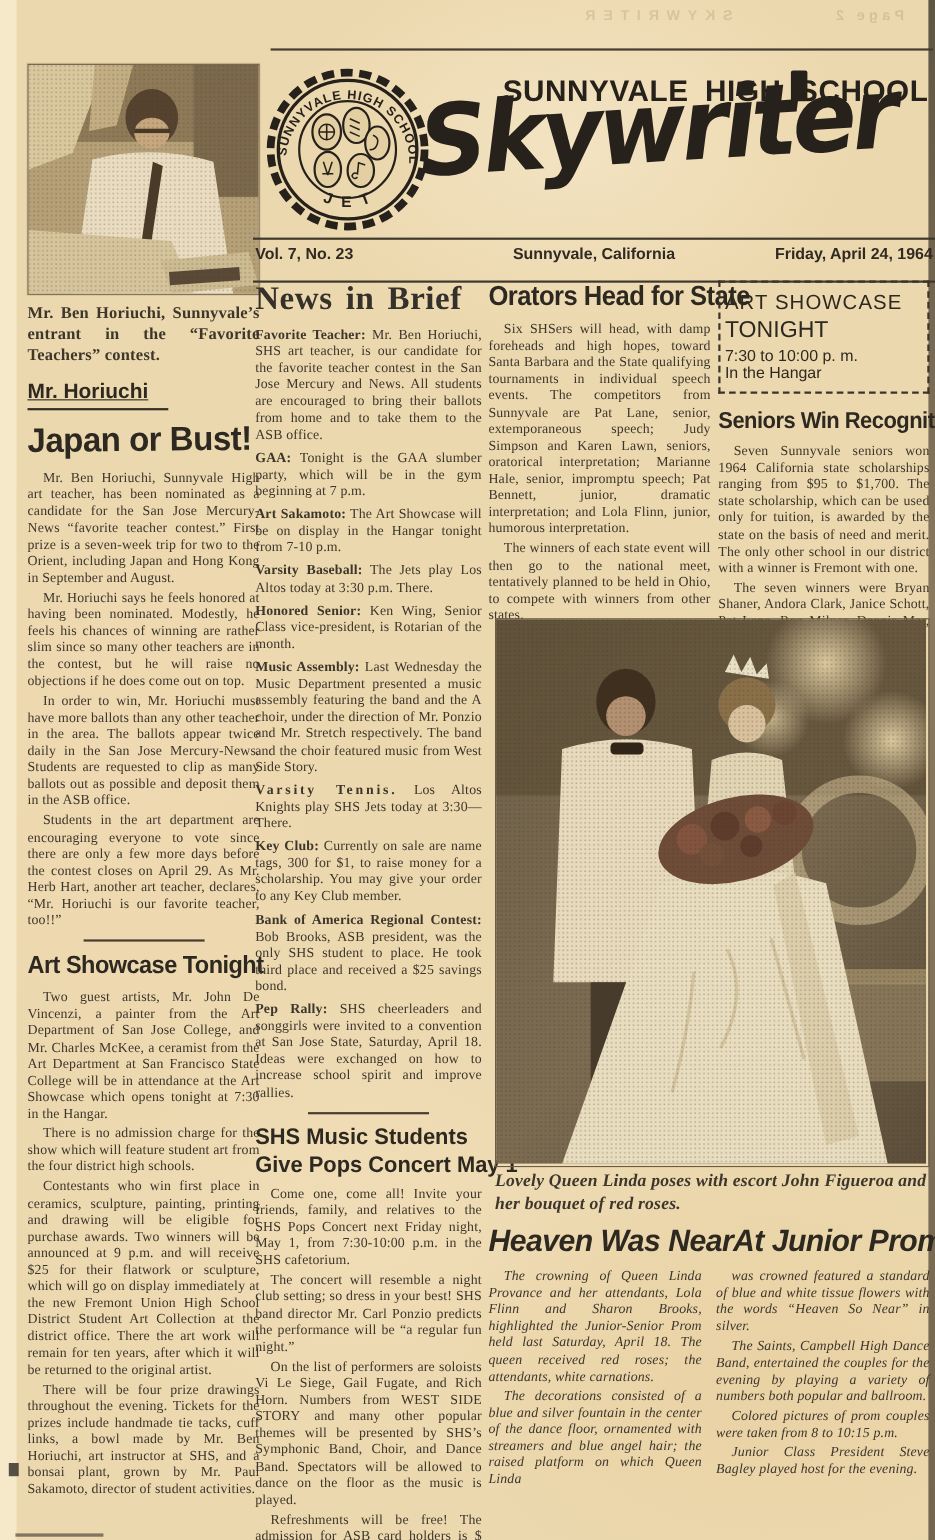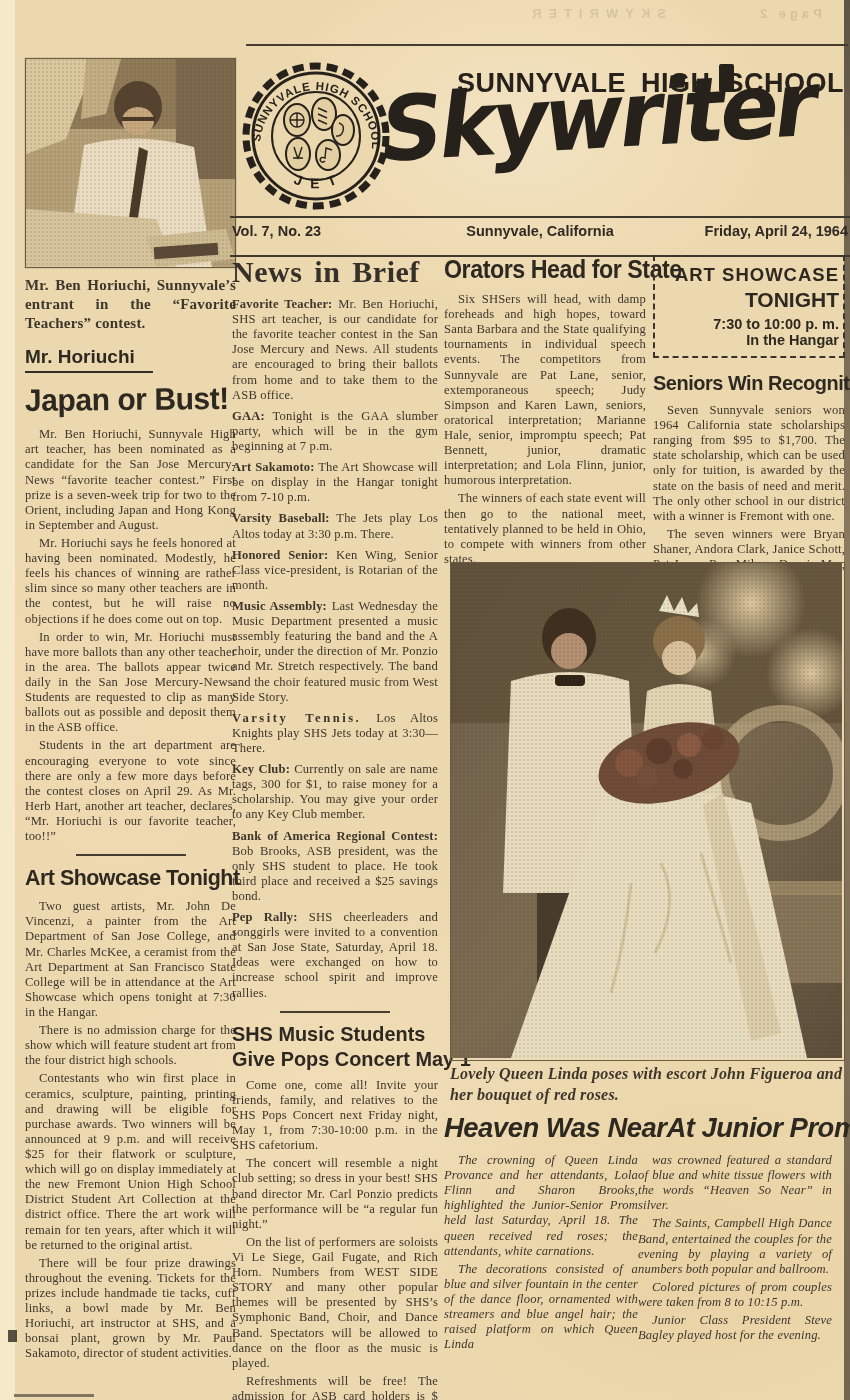--- a/index.html
+++ b/index.html
@@ -34,21 +34,21 @@
   .headline-xl{font-family:"Liberation Sans",sans-serif;font-weight:bold;color:#2e2920;
     font-size:31px;margin:6px 0 8px 0;transform:rotate(-.6deg) scaleX(.97);transform-origin:left;
     letter-spacing:-.5px;white-space:nowrap;}
   .headline-lg{font-family:"Liberation Sans",sans-serif;font-weight:bold;color:#2e2920;
     font-size:25px;margin:0 0 8px 0;transform:scaleX(.93);transform-origin:left;letter-spacing:-.5px;white-space:nowrap;}
   .headline-md{font-family:"Liberation Sans",sans-serif;font-weight:bold;color:#2e2920;
     font-size:22.5px;margin:0 0 8px 0;transform:scaleX(.95);transform-origin:left;letter-spacing:-.5px;white-space:nowrap;}
   .headline-brief{font-family:Liberation Serif, serif;font-weight:bold;color:#35302a;
     font-size:30px;margin:0 0 8px 0;letter-spacing:.5px;word-spacing:4px;}
   .kicker{font-family:"Liberation Sans",sans-serif;font-weight:bold;color:#2e2920;font-size:19px;
-    margin:14px 0 4px 0;border-bottom:2.5px solid #332d24;display:inline-block;padding:0 18px 3px 0;}
+    margin:14px 0 4px 0;border-bottom:2.5px solid #332d24;display:inline-block;padding:0 18px 3px 0;text-decoration:underline;}
 
   
   #col1{position:absolute;left:25px;top:58px;width:211px;}
   .photo-frame{margin:0;border:1px solid #6b5c45;line-height:0;box-shadow:0 0 0 1px #d8c69c;}
   .caption1{font-weight:bold;font-size:15px;line-height:1.25;text-align:justify;margin:8px 0 0 0;letter-spacing:.2px;}
 
   #masthead{position:absolute;left:240px;top:56px;width:606px;height:158px;}
   #logo{position:absolute;left:0;top:4px;}
   .school-line{position:absolute;right:2px;top:12px;font-family:"Liberation Sans",sans-serif;
     font-weight:bold;font-size:27px;color:#26211a;letter-spacing:.5px;word-spacing:7px;white-space:nowrap;}
@@ -63,37 +63,37 @@
     font-family:"Liberation Sans",sans-serif;font-weight:bold;font-size:14.5px;color:#302a22;}
   #dateline .dl-c{text-align:left;}
   #dateline .dl-r{text-align:right;}
 
   #col2{position:absolute;left:232px;top:255px;width:206px;}
   .pops-h{font-family:"Liberation Sans",sans-serif;font-weight:bold;color:#2e2920;
     font-size:20.5px;line-height:1.15;margin:0 0 7px 0;transform:scaleX(.97);transform-origin:left;white-space:nowrap;}
 
   #col3{position:absolute;left:444px;top:255px;width:202px;}
   #col4{position:absolute;left:653px;top:255px;width:192px;}
-  .showcase-box{border:2.5px dashed #3a342c;text-align:right;padding:7px 4px 8px 4px;
-    font-family:"Liberation Sans",sans-serif;font-weight:bold;color:#2e2920;margin-bottom:13px;}
+  .showcase-box{border:2.5px dashed #3a342c;text-align:left;padding:7px 4px 8px 4px;
+    font-family:"Liberation Sans",sans-serif;font-weight:normal;color:#2e2920;margin-bottom:13px;}
   .sb1{font-size:18.5px;letter-spacing:1px;}
   .sb2{font-size:21px;margin-top:2px;}
   .sb3{font-size:14.5px;margin-top:4px;}
   .sb4{font-size:14.5px;}
 
   #photo2{position:absolute;left:450px;top:562px;width:393px;height:497px;margin:0;
     border:1px solid #6b5c45;line-height:0;}
   #caption2{position:absolute;left:450px;top:1064px;width:393px;margin:0;
     font-weight:bold;font-size:16px;line-height:1.3;letter-spacing:.2px;font-style:italic;}
 
   #prom{position:absolute;left:444px;top:1112px;width:402px;font-style:italic;}
   .prom-h{display:flex;justify-content:space-between;font-family:"Liberation Sans",sans-serif;
     font-weight:bold;color:#2e2920;font-size:28px;letter-spacing:-.5px;margin:0 0 9px 0;
     transform:scaleX(.98);transform-origin:left;white-space:nowrap;}
-  .prom-cols{display:flex;}
+  .prom-cols{display:flex;gap:13px;}
   .prom-cols .body{width:194px;}
 
   figure{padding:0;}
 </style>
 </head>
 <body>
 
 <div class="page">
   <div class="left-strip"></div>
   <div class="edge-right"></div>

